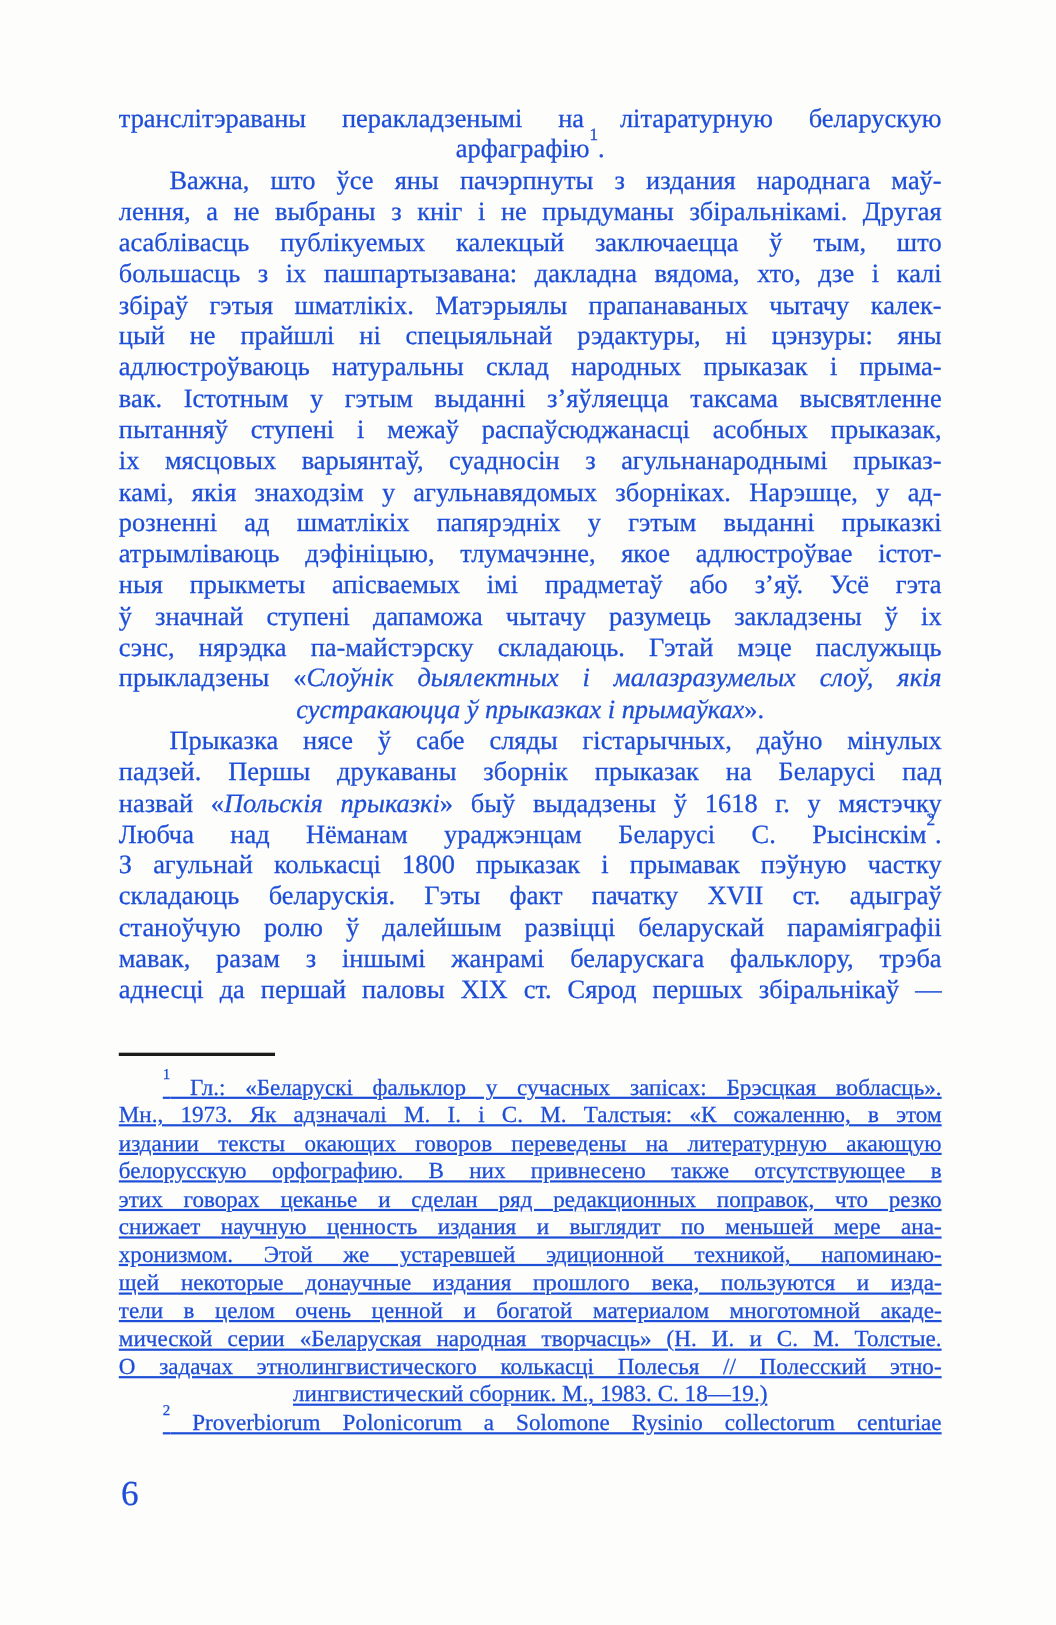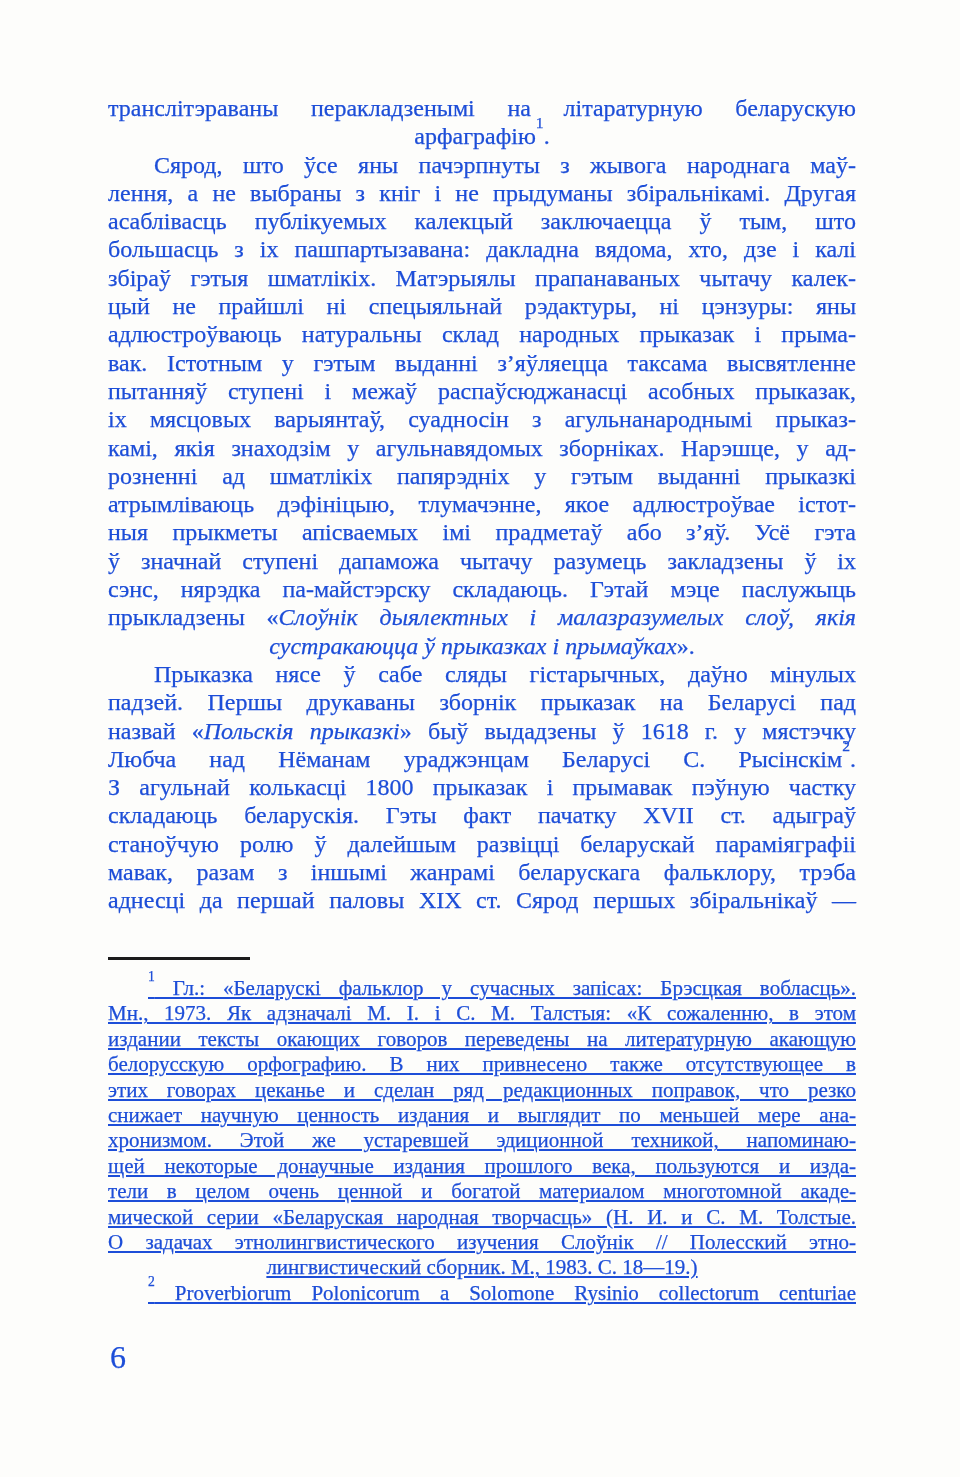--- a/index.html
+++ b/index.html
@@ -78,21 +78,21 @@
 </head>
 <body>
 
 <div class="page">
   <main class="text-block" id="main-text">
       <div>
         <div class="line just"><span>транслітэраваны перакладзенымі на літаратурную беларускую</span></div>
         <div class="line"><span>арфаграфію</span><sup class="fn-ref">1</sup><span>.</span></div>
       </div>
       <div>
-        <div class="line just indent"><span>Сярод, што ўсе яны пачэрпнуты з жывога народнага маў-</span></div>
+        <div class="line just indent"><span>Важна, што ўсе яны пачэрпнуты з издания народнага маў-</span></div>
         <div class="line just"><span>лення, а не выбраны з кніг і не прыдуманы збіральнікамі. Другая</span></div>
         <div class="line just"><span>асаблівасць публікуемых калекцый заключаецца ў тым, што</span></div>
         <div class="line just"><span>большасць з іх пашпартызавана: дакладна вядома, хто, дзе і калі</span></div>
         <div class="line just"><span>збіраў гэтыя шматлікіх. Матэрыялы прапанаваных чытачу калек-</span></div>
         <div class="line just"><span>цый не прайшлі ні спецыяльнай рэдактуры, ні цэнзуры: яны</span></div>
         <div class="line just"><span>адлюстроўваюць натуральны склад народных прыказак і прыма-</span></div>
         <div class="line just"><span>вак. Істотным у гэтым выданні з’яўляецца таксама высвятленне</span></div>
         <div class="line just"><span>пытанняў ступені і межаў распаўсюджанасці асобных прыказак,</span></div>
         <div class="line just"><span>іх мясцовых варыянтаў, суадносін з агульнанароднымі прыказ-</span></div>
         <div class="line just"><span>камі, якія знаходзім у агульнавядомых зборніках. Нарэшце, у ад-</span></div>
@@ -122,21 +122,21 @@
         <div class="line just indent"><sup class="fn-ref">1</sup><span> Гл.: «Беларускі фальклор у сучасных запісах: Брэсцкая вобласць».</span></div>
         <div class="line just"><span>Мн., 1973. Як адзначалі М. І. і С. М. Талстыя: «К сожаленню, в этом</span></div>
         <div class="line just"><span>издании тексты окающих говоров переведены на литературную акающую</span></div>
         <div class="line just"><span>белорусскую орфографию. В них привнесено также отсутствующее в</span></div>
         <div class="line just"><span>этих говорах цеканье и сделан ряд редакционных поправок, что резко</span></div>
         <div class="line just"><span>снижает научную ценность издания и выглядит по меньшей мере ана-</span></div>
         <div class="line just"><span>хронизмом. Этой же устаревшей эдиционной техникой, напоминаю-</span></div>
         <div class="line just"><span>щей некоторые донаучные издания прошлого века, пользуются и изда-</span></div>
         <div class="line just"><span>тели в целом очень ценной и богатой материалом многотомной акаде-</span></div>
         <div class="line just"><span>мической серии «Беларуская народная творчасць» (Н. И. и С. М. Толстые.</span></div>
-        <div class="line just"><span>О задачах этнолингвистического изучения Слоўнік // Полесский этно-</span></div>
+        <div class="line just"><span>О задачах этнолингвистического колькасці Полесья // Полесский этно-</span></div>
         <div class="line"><span>лингвистический сборник. М., 1983. С. 18—19.)</span></div>
       </div>
       <div>
         <div class="line just indent"><sup class="fn-ref">2</sup><span> Proverbiorum Polonicorum a Solomone Rysinio collectorum centuriae</span></div>
       </div>
     </section>
   <div class="page-number">6</div>
 </div>
 
 </body></html>

